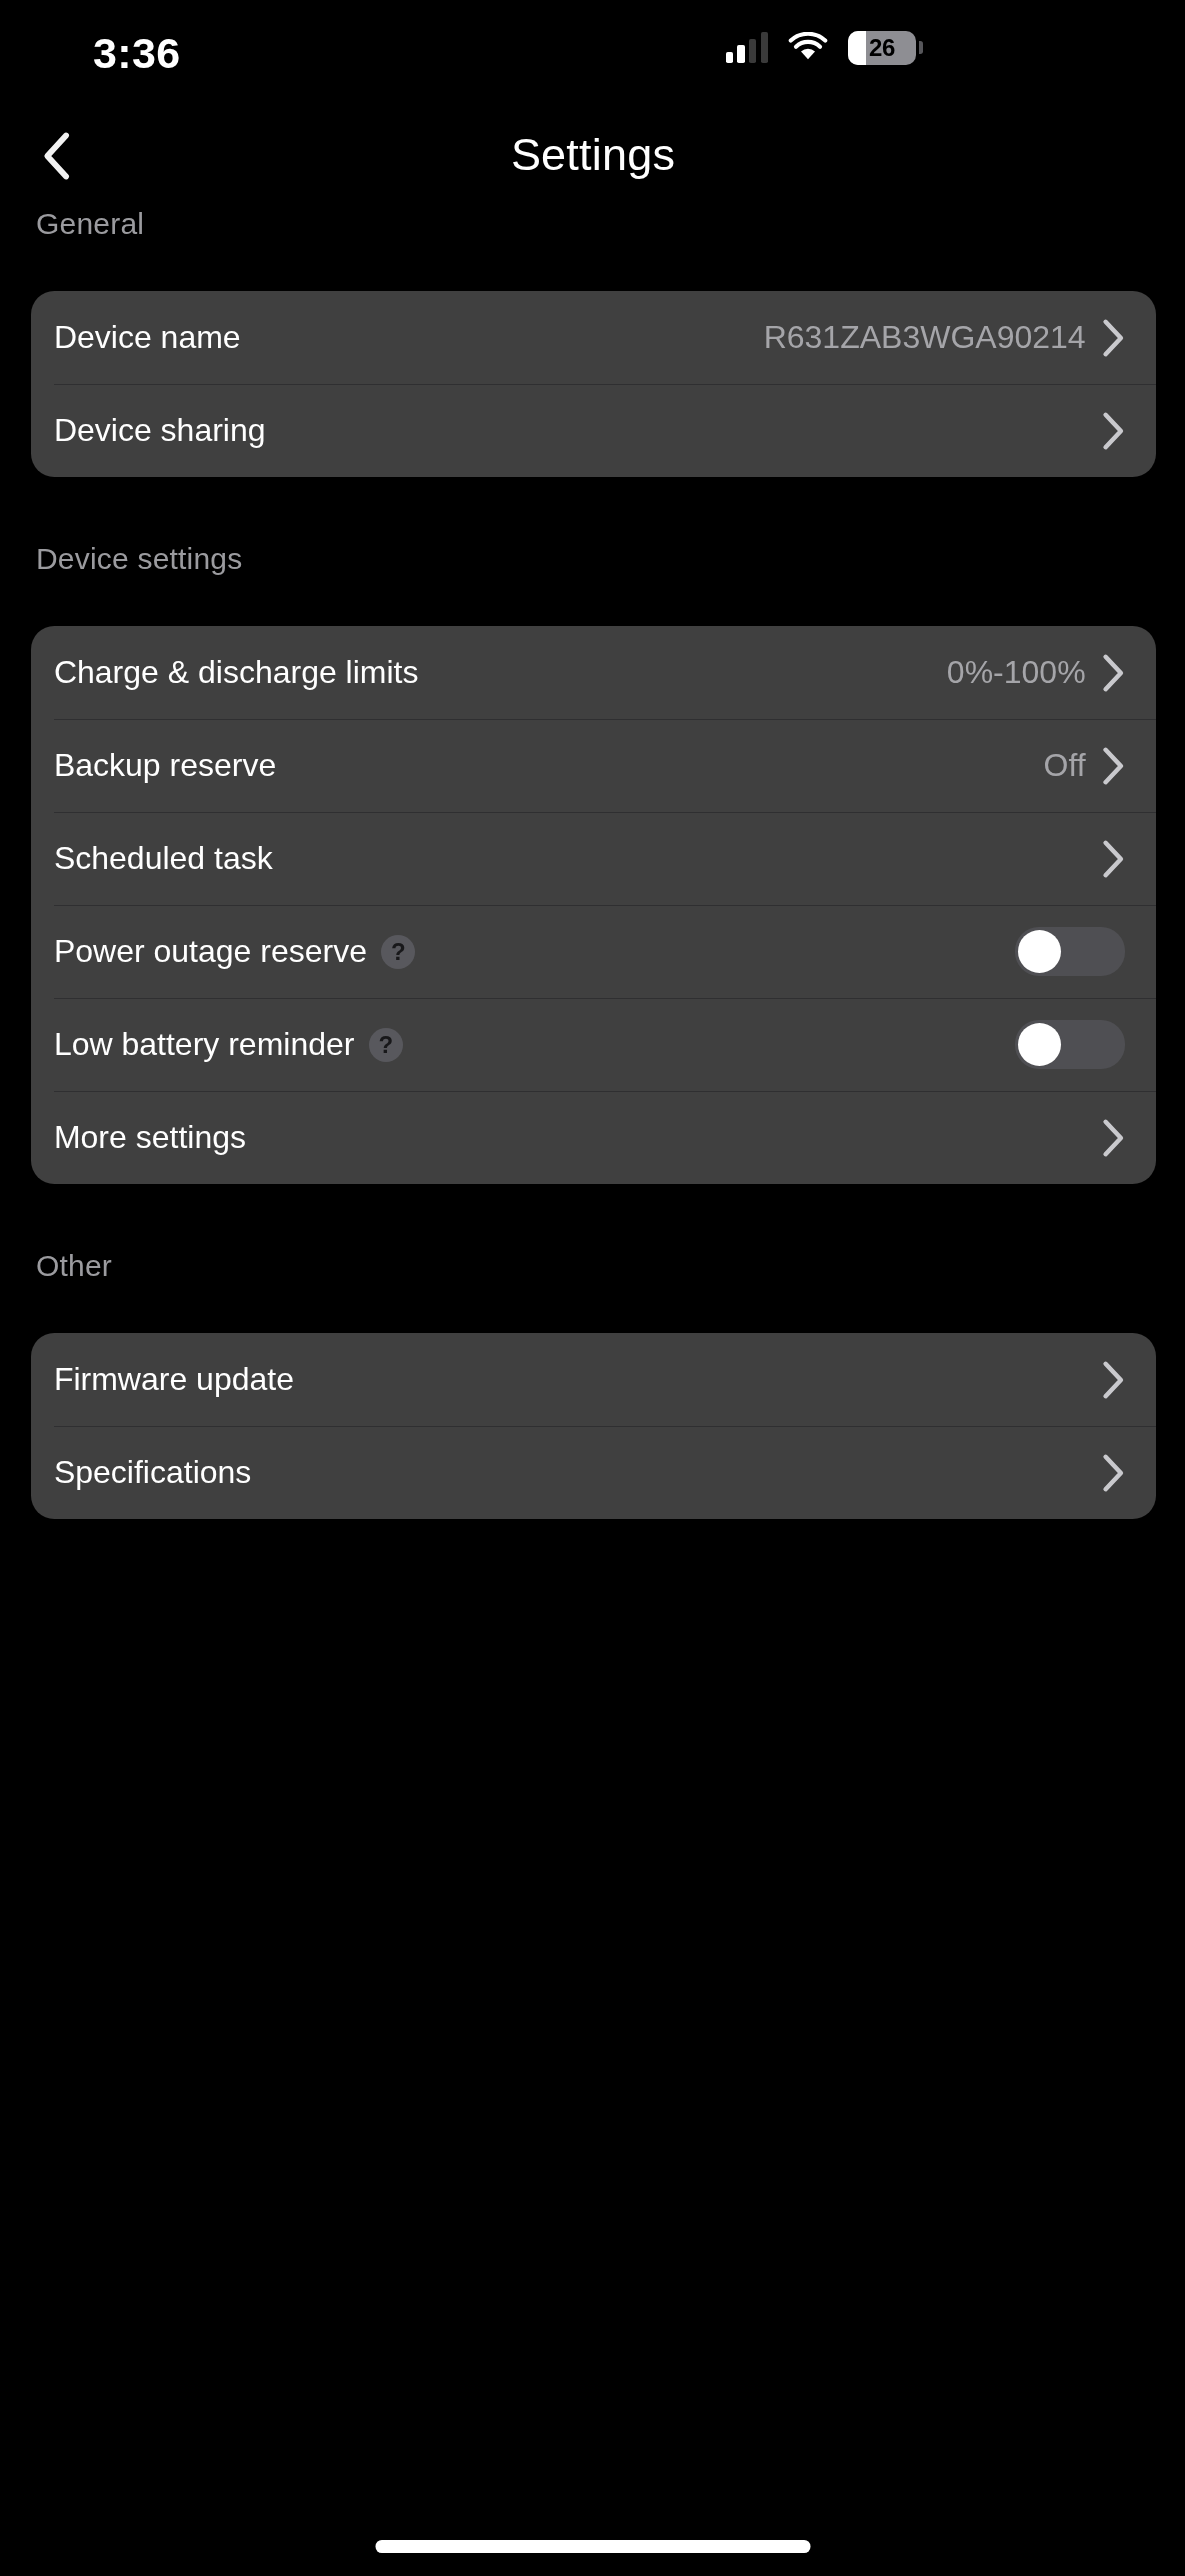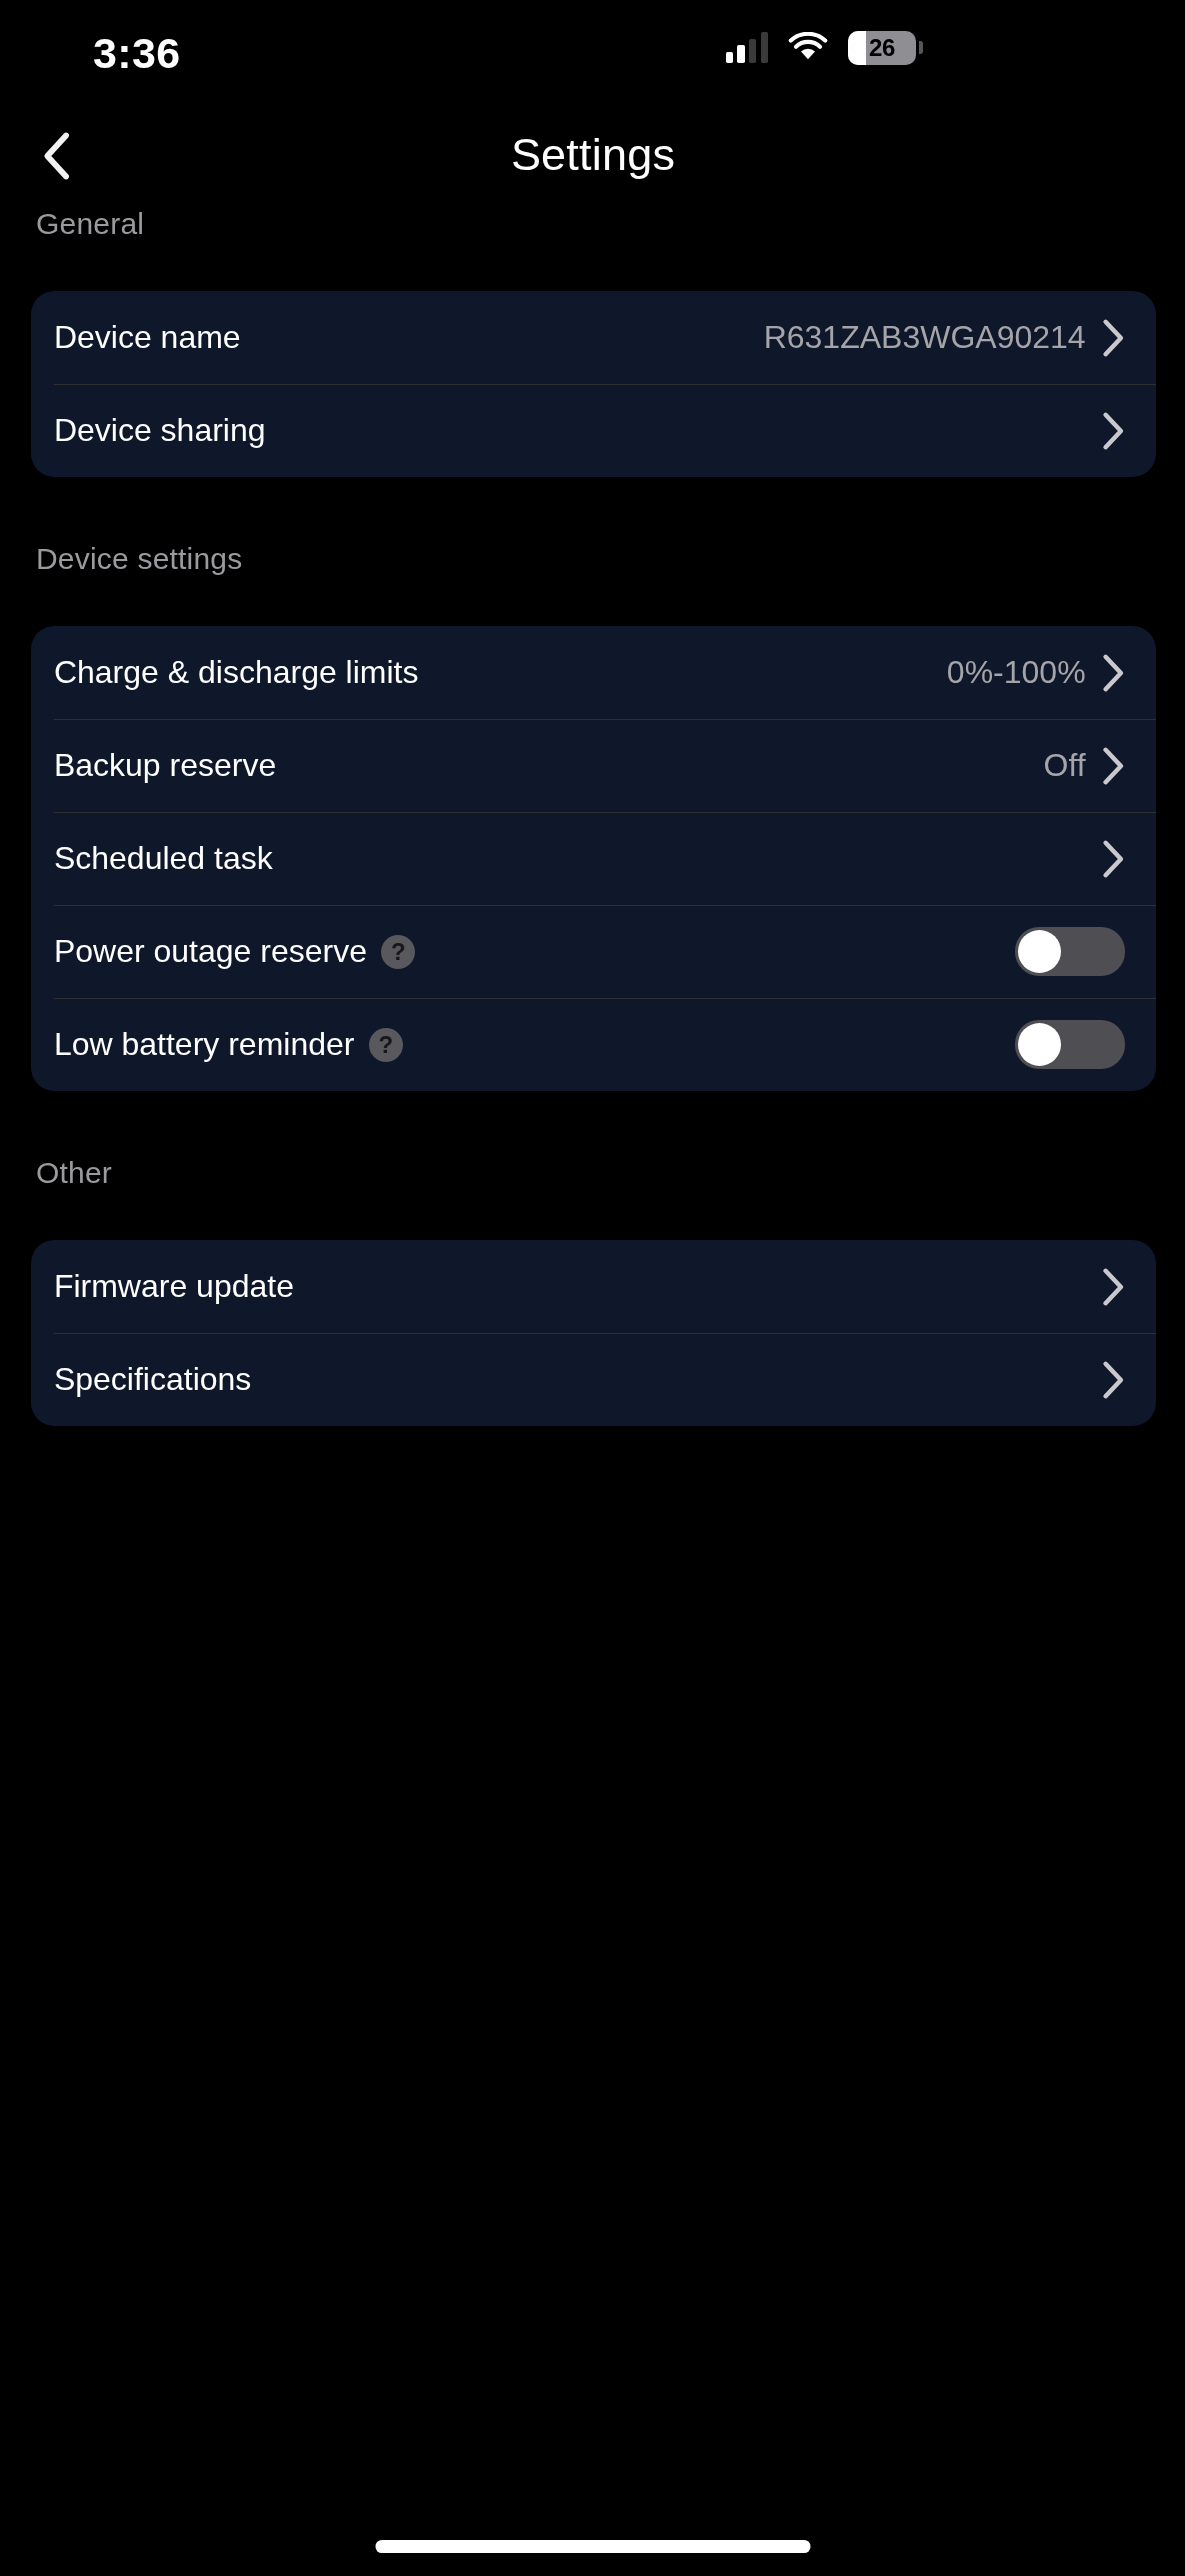--- a/index.html
+++ b/index.html
@@ -68,21 +68,21 @@
 
   
   .content { position:absolute; top:207px; left:0; width:1186px; }
 
   .sec-label {
     color:#9b9b9f; font-size:30px; font-weight:400;
     padding:0 0 0 36px; letter-spacing:0.2px;
   }
   .sec-gap-1 { height:50px; }
   .card {
-    margin:0 30.5px; background:#0f172a; border-radius:23.4px;
+    margin:0 30.5px; background:#404040; border-radius:23.4px;
     overflow:hidden;
   }
   .row {
     position:relative; display:flex; align-items:center;
     height:93px; padding:0 30.5px 0 23.4px; cursor:pointer;
   }
   .row .divider {
     position:absolute; left:23.4px; right:0; top:0; height:0.9px;
     background:#2f2f31;
   }
@@ -235,20 +235,29 @@
 
       <div class="row">
         <div class="divider"></div>
         <span class="row-label">Low battery reminder</span>
         <span class="help">?</span>
         <span class="toggle">
           <span class="knob"></span>
         </span>
       </div>
 
+      <div class="row">
+        <div class="divider"></div>
+        <span class="row-label">More settings</span>
+        <span class="chev">
+          <svg width="23.4" height="40" viewBox="0 0 26 44">
+              <path d="M4 4 L21 22 L4 40" stroke="#c9c9cd" stroke-width="5" fill="none" stroke-linecap="round" stroke-linejoin="round"></path>
+            </svg>
+        </span>
+      </div>
 
     </div>
 
     <div style="height:65px"></div>
     <div class="sec-label">Other</div>
     <div class="sec-gap-1"></div>
     <div class="card">
 
       <div class="row">
 

